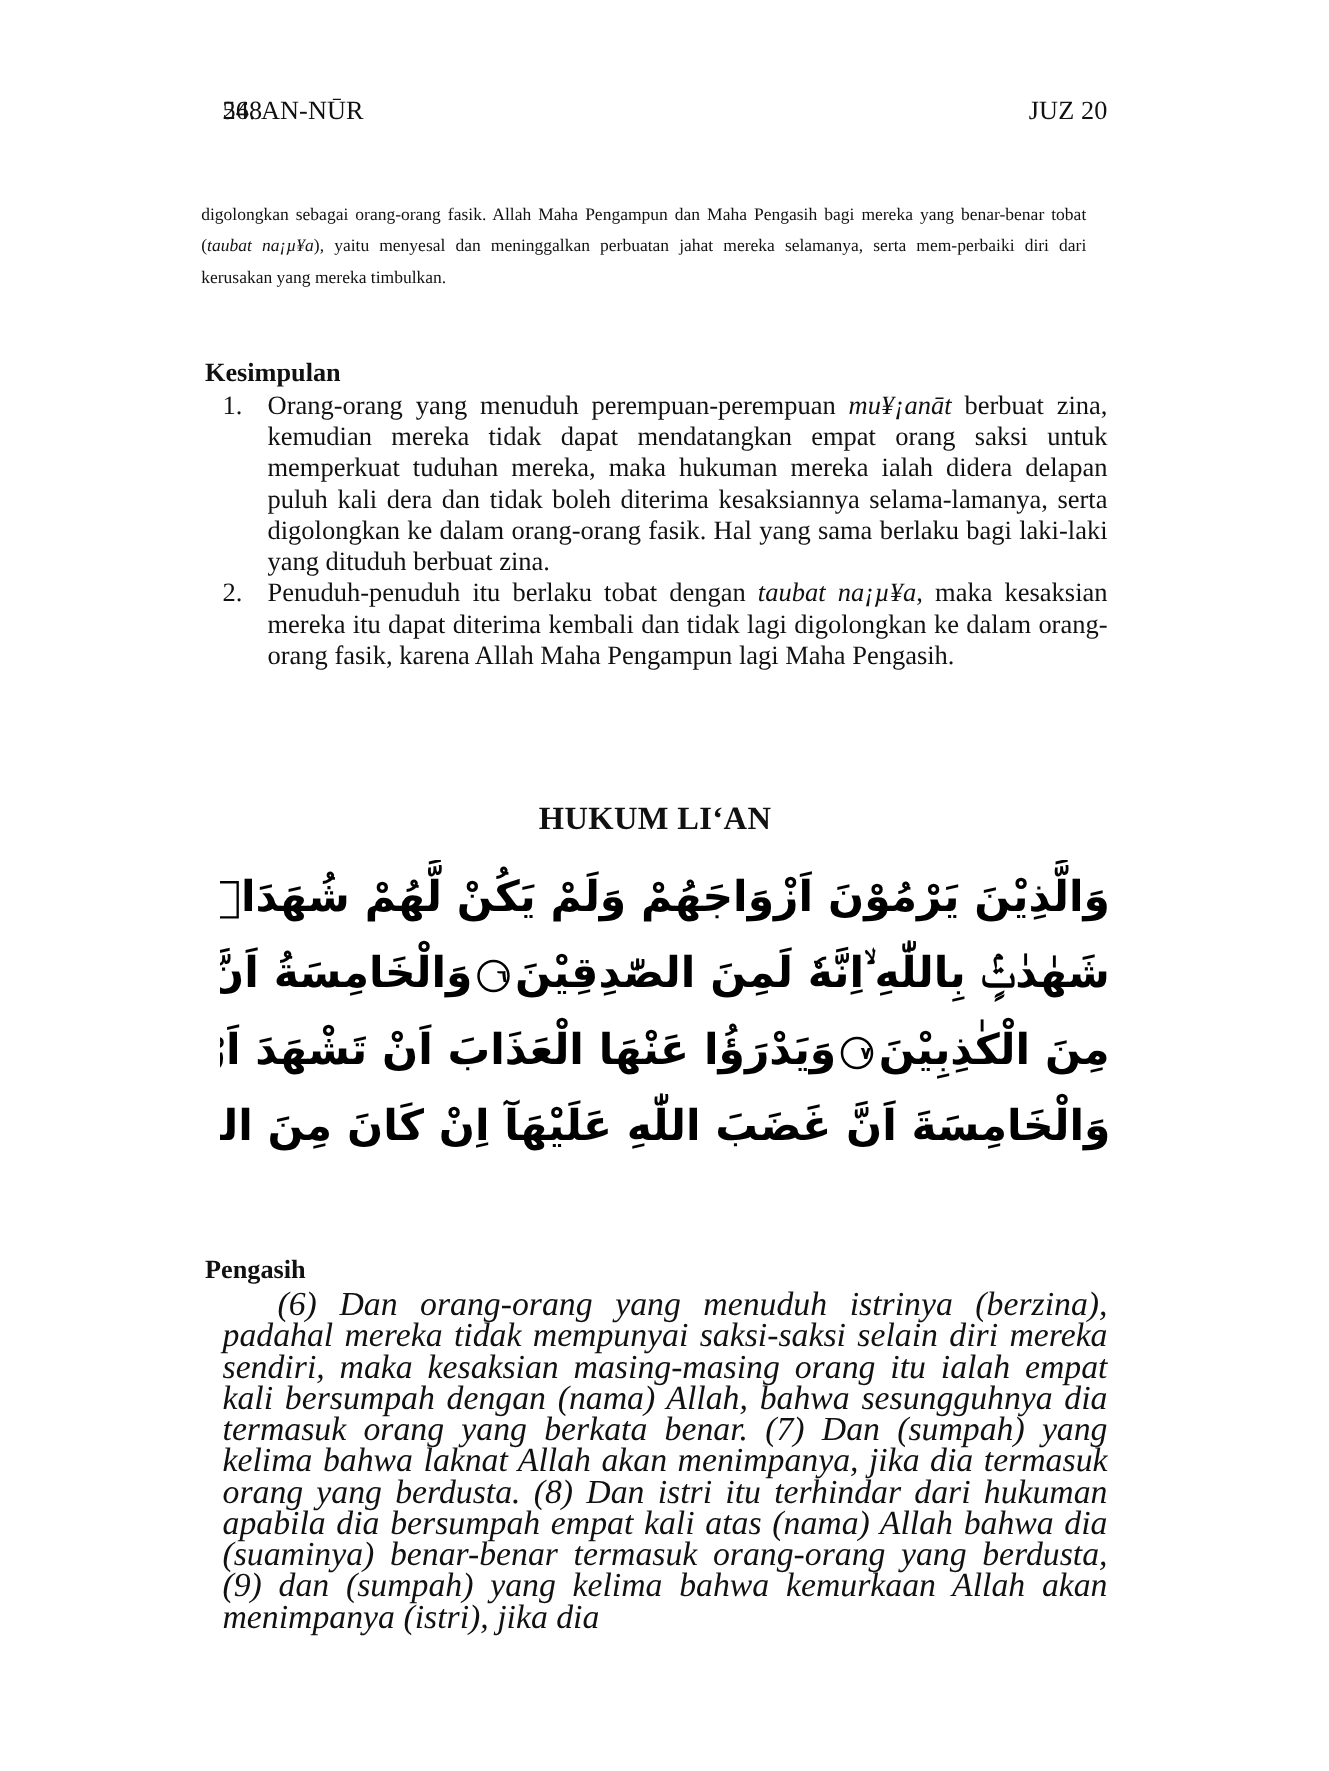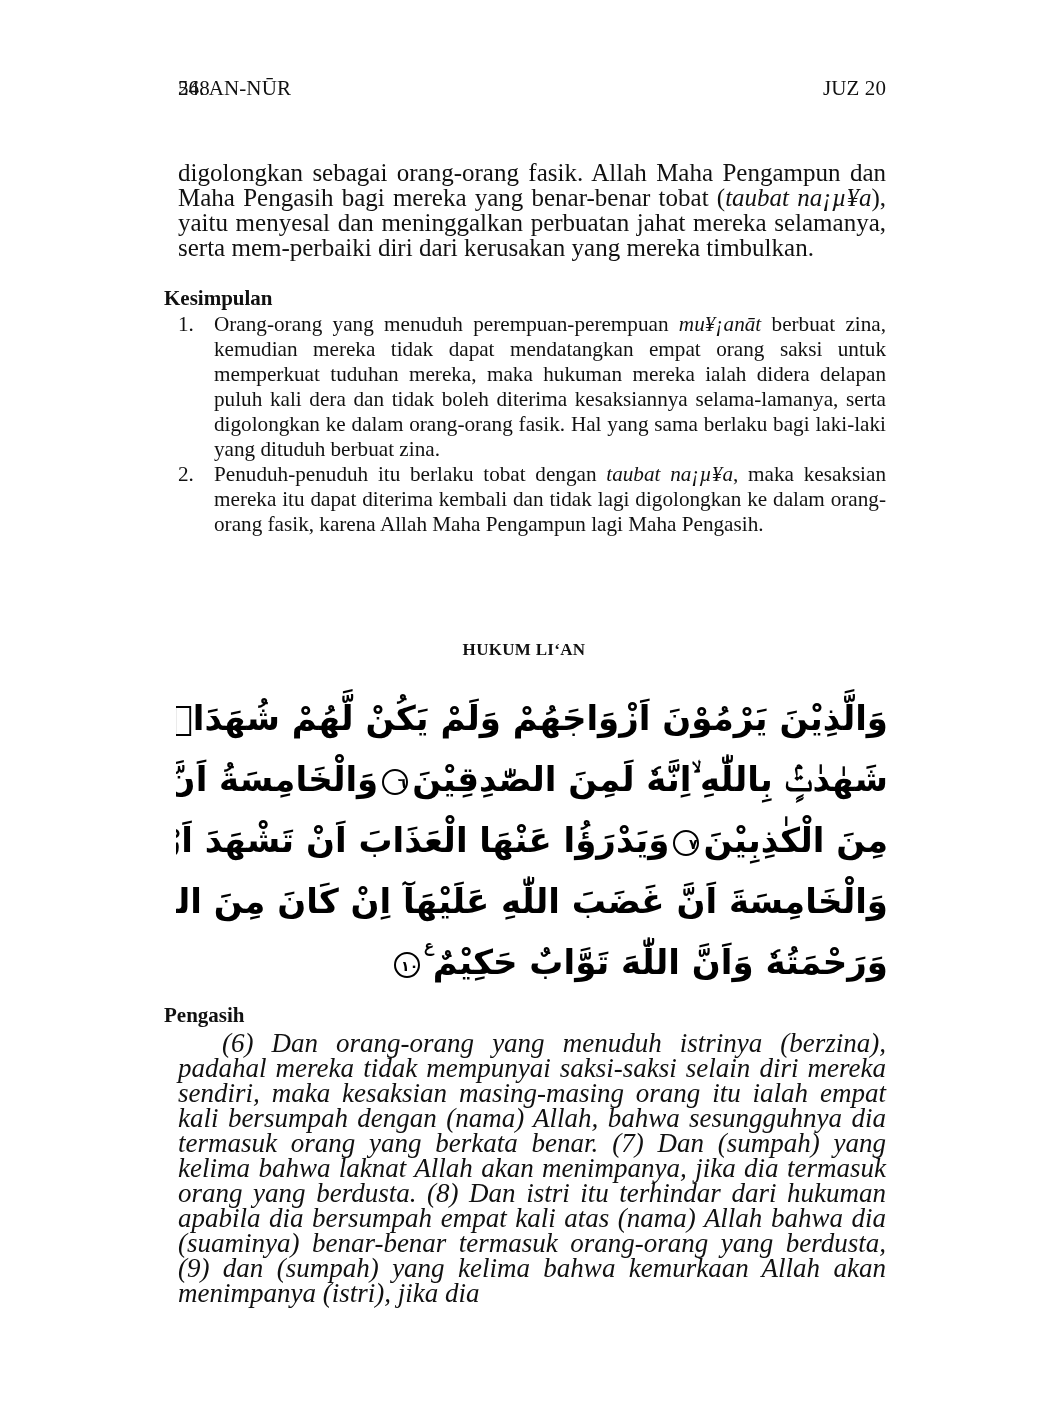--- a/index.html
+++ b/index.html
@@ -10,41 +10,41 @@
     }
     .header {
       position: absolute; top: 76px; left: 178px; width: 708px;
       display: flex; justify-content: space-between; align-items: baseline;
       font-size: 21px; letter-spacing: 0.1px;
     }
     .header .center { position: absolute; left: 0; right: 0; text-align: left; }
     .header .left, .header .right { position: relative; z-index: 1; }
 
     .para {
-      position: absolute; left: 178px; width: 708px;
-      font-size: 25px; line-height: 25px; text-align: justify;
+      position: absolute; left: 161px; width: 708px;
+      font-size: 14px; line-height: 25px; text-align: justify;
       text-align-last: left;
     }
     .para i { font-style: italic; }
 
     .heading-bold {
       position: absolute; left: 164px; font-weight: bold; font-size: 21px;
     }
 
     .list {
       position: absolute; left: 178px; width: 708px;
       font-size: 21.2px; line-height: 25px;
     }
     .list-item { display: flex; }
     .list-num { width: 36px; flex: 0 0 36px; }
     .list-text { flex: 1; text-align: justify; }
 
     .section-title {
       position: absolute; top: 640px; left: 0; width: 1048px; text-align: center;
-      font-weight: bold; font-size: 17px; letter-spacing: 0.3px;
+      font-weight: bold; font-size: 26px; letter-spacing: 0.3px;
     }
 
     .arabic-block {
       position: absolute; top: 688px; left: 176px; width: 712px; height: 310px;
       direction: rtl;
       font-family: "DejaVu Sans", sans-serif;
       font-weight: bold;
       color: #000;
     }
     .arabic-line {
@@ -90,18 +90,17 @@
   </div>
 </div>
 
 <div class="section-title">HUKUM LI‘AN</div>
 
 <div class="arabic-block">
   <div class="arabic-line"><span>وَالَّذِيْنَ يَرْمُوْنَ اَزْوَاجَهُمْ وَلَمْ يَكُنْ لَّهُمْ شُهَدَاۤءُ اِلَّآ اَنْفُسُهُمْ فَشَهَادَةُ اَحَدِهِمْ اَرْبَعُ</span></div>
   <div class="arabic-line"><span>شَهٰدٰتٍۢ بِاللّٰهِ ۙاِنَّهٗ لَمِنَ الصّٰدِقِيْنَ</span><span class="ayah-mark">٦</span><span>وَالْخَامِسَةُ اَنَّ لَعْنَتَ اللّٰهِ عَلَيْهِ اِنْ كَانَ</span></div>
   <div class="arabic-line"><span>مِنَ الْكٰذِبِيْنَ</span><span class="ayah-mark">٧</span><span>وَيَدْرَؤُا عَنْهَا الْعَذَابَ اَنْ تَشْهَدَ اَرْبَعَ شَهٰدٰتٍۢ بِاللّٰهِ ۙاِنَّهٗ لَمِنَ الْكٰذِبِيْنَ</span></div>
   <div class="arabic-line"><span>وَالْخَامِسَةَ اَنَّ غَضَبَ اللّٰهِ عَلَيْهَآ اِنْ كَانَ مِنَ الصّٰدِقِيْنَ</span></div>
-  <div class="arabic-line last"><span>وَرَحْمَتُهٗ وَاَنَّ اللّٰهَ تَوَّابٌ حَكِيْمٌ ࣖ</span><span class="ayah-mark">١٠</span></div>
 </div>
 
 <div class="heading-bold" style="top:1003px;">Pengasih</div>
 
 <div class="translation"><span class="indent"></span><span>(6) Dan orang-orang yang menuduh istrinya (berzina), padahal mereka tidak mempunyai saksi-saksi selain diri mereka sendiri, maka kesaksian masing-masing orang itu ialah empat kali bersumpah dengan (nama) Allah, bahwa sesungguhnya dia termasuk orang yang berkata benar. (7) Dan (sumpah) yang kelima bahwa laknat Allah akan menimpanya, jika dia termasuk orang yang berdusta. (8) Dan istri itu terhindar dari hukuman apabila dia bersumpah empat kali atas (nama) Allah bahwa dia (suaminya) benar-benar termasuk orang-orang yang berdusta, (9) dan (sumpah) yang kelima bahwa kemurkaan Allah akan menimpanya (istri), jika dia</span></div>
 
 </body></html>

